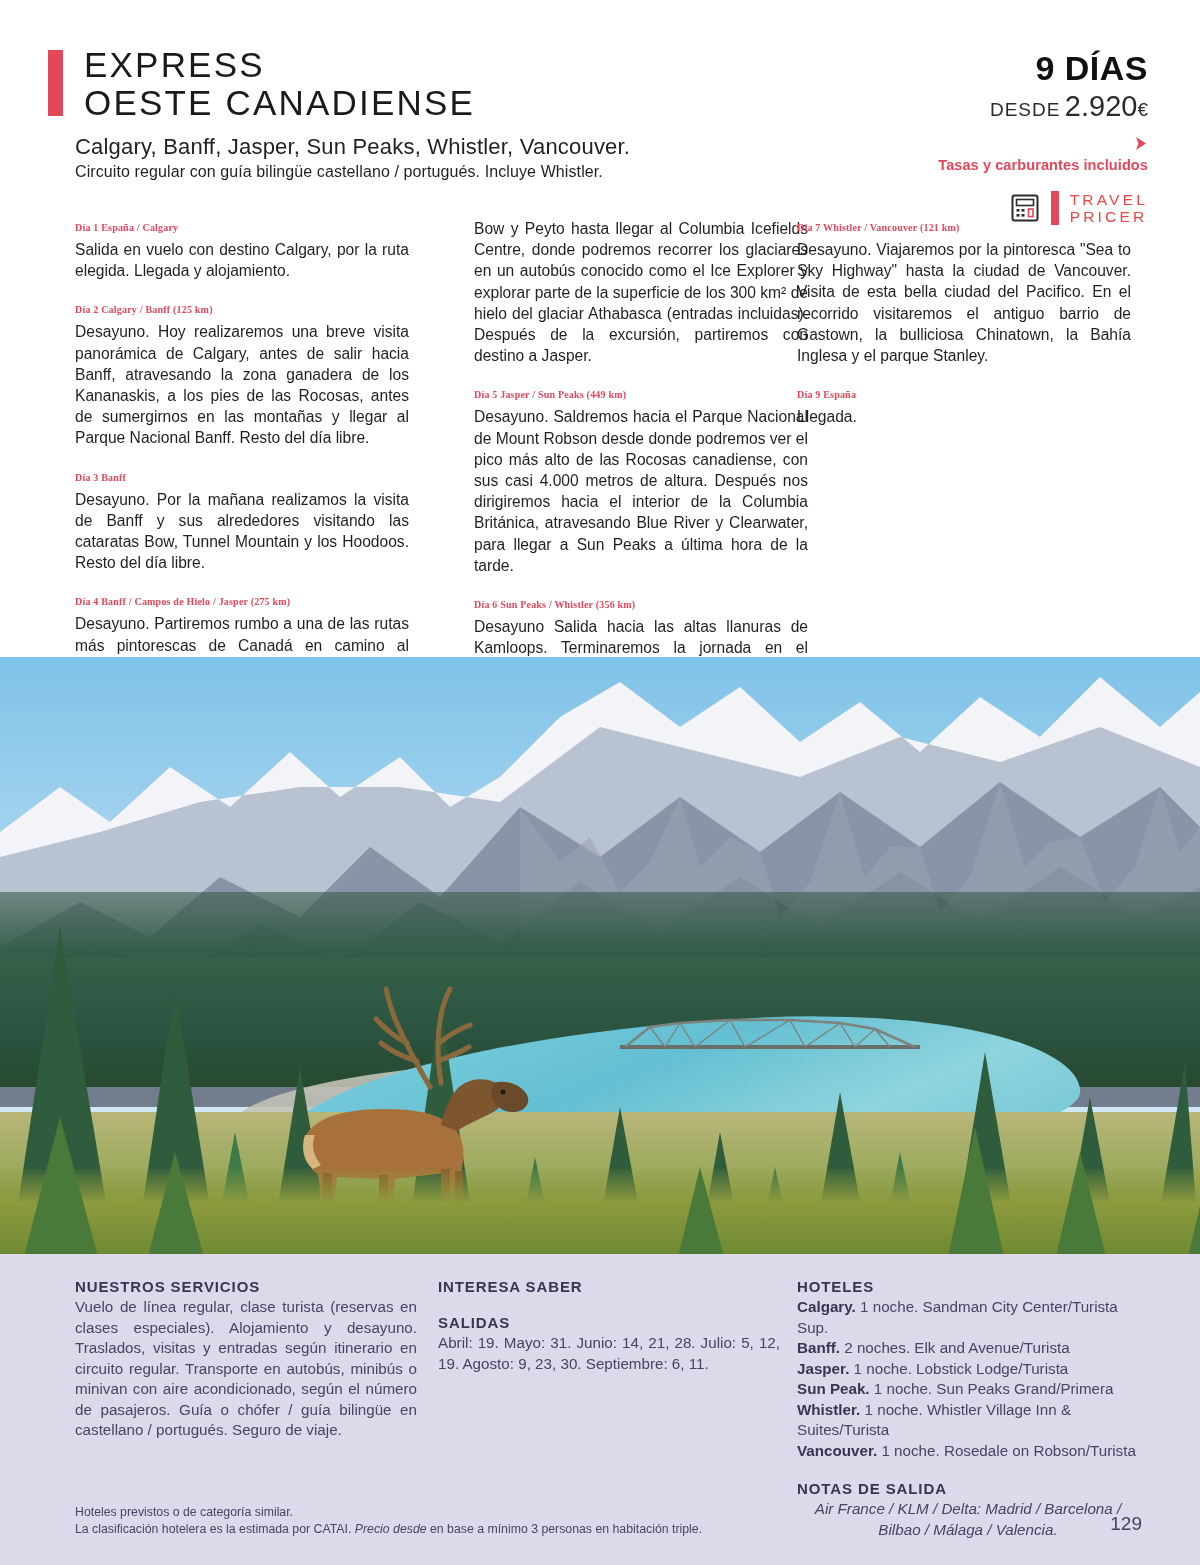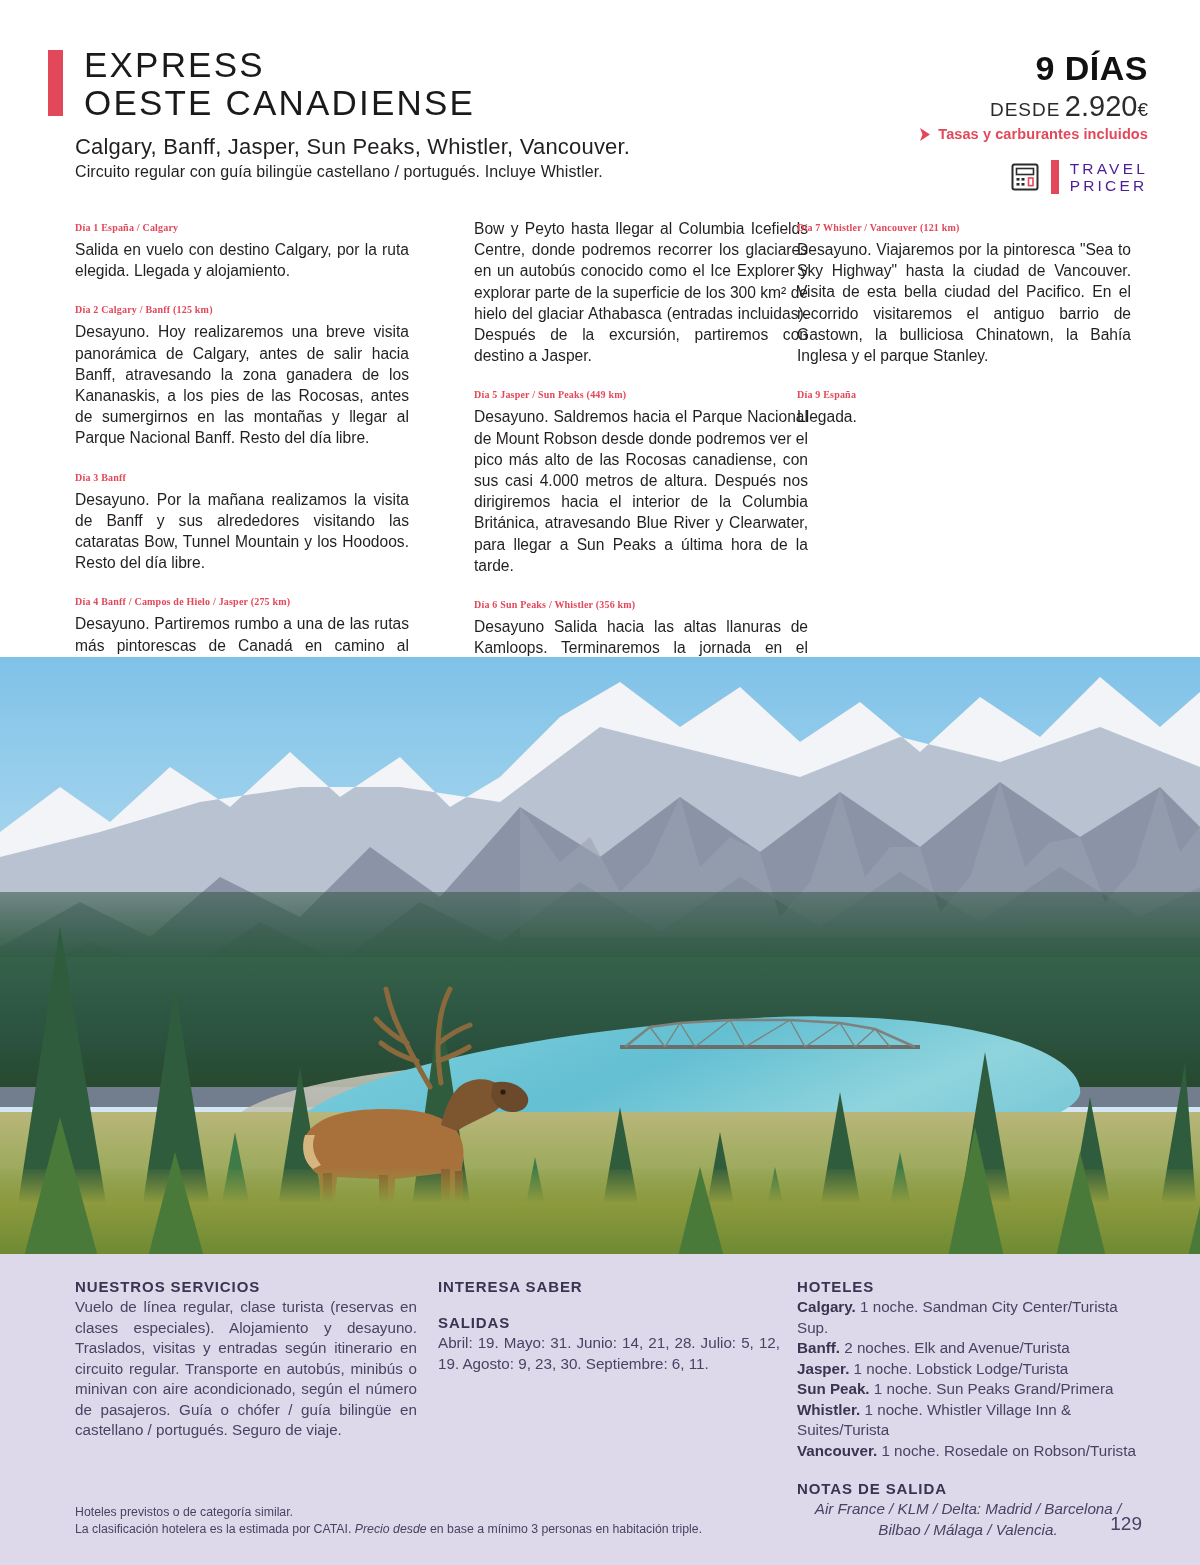--- a/index.html
+++ b/index.html
@@ -30,30 +30,30 @@
     position:absolute;left:75px;top:163px;
     font-size:16px;color:#231f20;letter-spacing:.1px;white-space:nowrap;
   }
 
   .price-block{position:absolute;right:52px;top:50px;text-align:right;}
   .days{font-size:34px;font-weight:bold;letter-spacing:.5px;line-height:36px;color:#111;}
   .price-row{margin-top:4px;white-space:nowrap;}
   .desde{font-size:19px;letter-spacing:1px;color:#2b2b2b;vertical-align:baseline;}
   .price{font-size:29px;color:#2b2b2b;letter-spacing:0px;}
   .euro{font-size:19px;color:#2b2b2b;}
-  .tasas-row{margin-top:3px;white-space:nowrap;display:flex;justify-content:flex-end;align-items:flex-end;gap:6px;}
+  .tasas-row{margin-top:13px;white-space:nowrap;display:flex;justify-content:flex-end;align-items:flex-end;gap:6px;flex-direction:column;}
   .arrow-ico{display:inline-block;width:13px;height:15px;position:relative;}
   .arrow-ico svg{display:block;}
   .tasas-text{font-size:14.5px;color:#e2475a;font-weight:bold;letter-spacing:.1px;}
 
   .tp-logo{margin-top:18px;display:flex;justify-content:flex-end;align-items:center;gap:11px;}
   .calc-ico{width:30px;height:30px;}
   .tp-redbar{width:8px;height:34px;background:#e2475a;}
   .tp-words{line-height:17px;text-align:left;}
-  .tp-words div{font-size:15.5px;letter-spacing:3.2px;color:#4c1d95;}
+  .tp-words div{font-size:15.5px;letter-spacing:3.2px;color:#ef4444;}
 
   
   .cols{position:absolute;left:0;top:218px;width:1200px;}
   .col{position:absolute;top:0;width:334px;}
   .col1{left:75px;}
   .col2{left:438px;margin-left:36px;}
   .col3{left:797px;}
   .day-h{
     color:#e2475a;font-weight:bold;font-size:10px;line-height:20px;
     font-family:"Liberation Serif", serif;margin-bottom:1px;letter-spacing:.2px;

